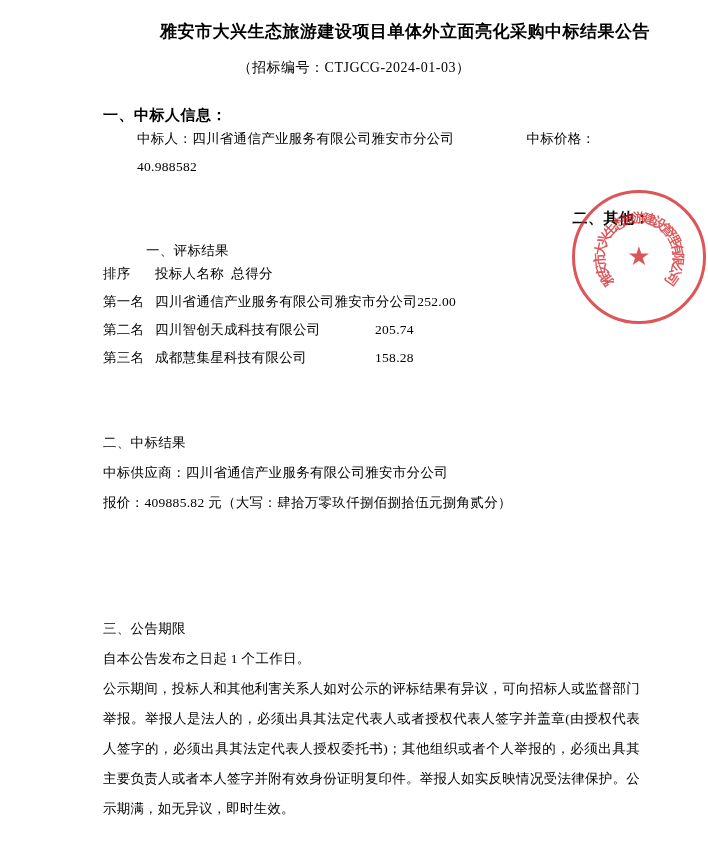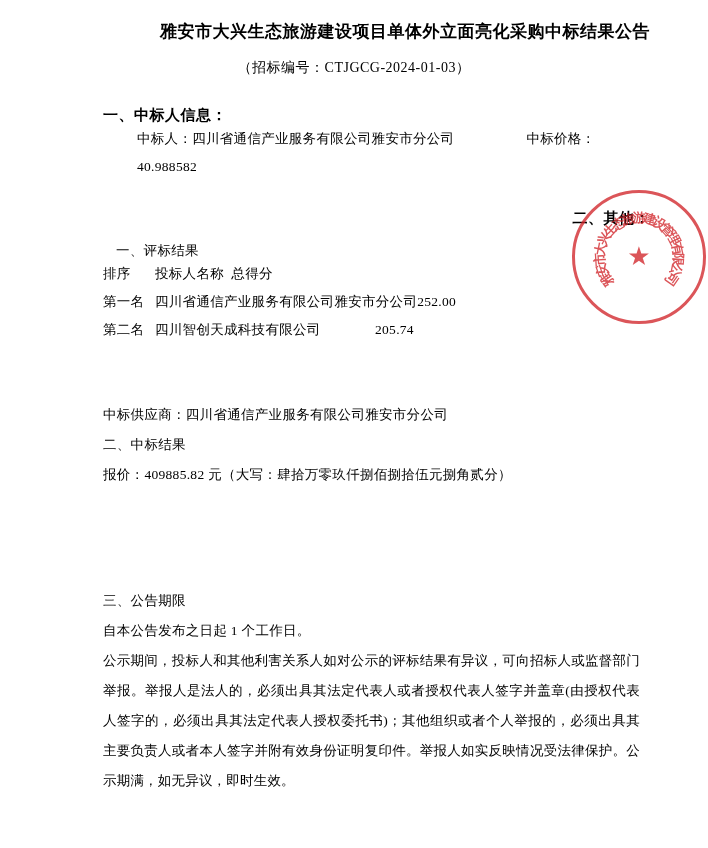--- a/index.html
+++ b/index.html
@@ -49,21 +49,21 @@
     letter-spacing: 0.5px;
   }
   .sec-head.tight {
     margin-top: 28px;
     text-align: right;
   }
 
   .sub-head {
     font-size: 13.5px;
     margin-top: 14px;
-    margin-left: 58px;
+    margin-left: 88px;
     letter-spacing: 0.3px;
   }
 
   .para {
     font-size: 13.5px;
     line-height: 28px;
     margin-left: 45px;
     letter-spacing: 0.3px;
   }
   .para.indent1 {
@@ -173,25 +173,28 @@
   <div class="rank-line">
     <span class="rk">排序</span><span class="nm" style="min-width:0;">投标人名称</span>&nbsp;&nbsp;<span>总得分</span>
   </div>
 
   <div class="rank-line">
     <span class="rk">第一名</span><span class="nm">四川省通信产业服务有限公司雅安市分公司</span><span>252.00</span>
   </div>
   <div class="rank-line">
     <span class="rk">第二名</span><span class="nm">四川智创天成科技有限公司</span><span>205.74</span>
   </div>
+  <div class="rank-line">
+    <span class="rk">第三名</span><span class="nm">成都慧集星科技有限公司</span><span>158.28</span>
+  </div>
 
   <div class="spacer-lg"></div>
 
+  <div class="block-b">二、中标结果</div>
   <div class="block-b">中标供应商：四川省通信产业服务有限公司雅安市分公司</div>
-  <div class="block-b">二、中标结果</div>
   <div class="block-b">报价：409885.82 元（大写：肆拾万零玖仟捌佰捌拾伍元捌角贰分）</div>
 
   <div class="spacer-xl"></div>
 
   <div class="block-b">三、公告期限</div>
   <div class="block-b">自本公告发布之日起 1 个工作日。</div>
   <div class="notice-para">公示期间，投标人和其他利害关系人如对公示的评标结果有异议，可向招标人或监督部门举报。举报人是法人的，必须出具其法定代表人或者授权代表人签字并盖章(由授权代表人签字的，必须出具其法定代表人授权委托书)；其他组织或者个人举报的，必须出具其主要负责人或者本人签字并附有效身份证明复印件。举报人如实反映情况受法律保护。公示期满，如无异议，即时生效。</div>
 
   <div class="seal">
     <div class="seal-text" id="sealRing">

